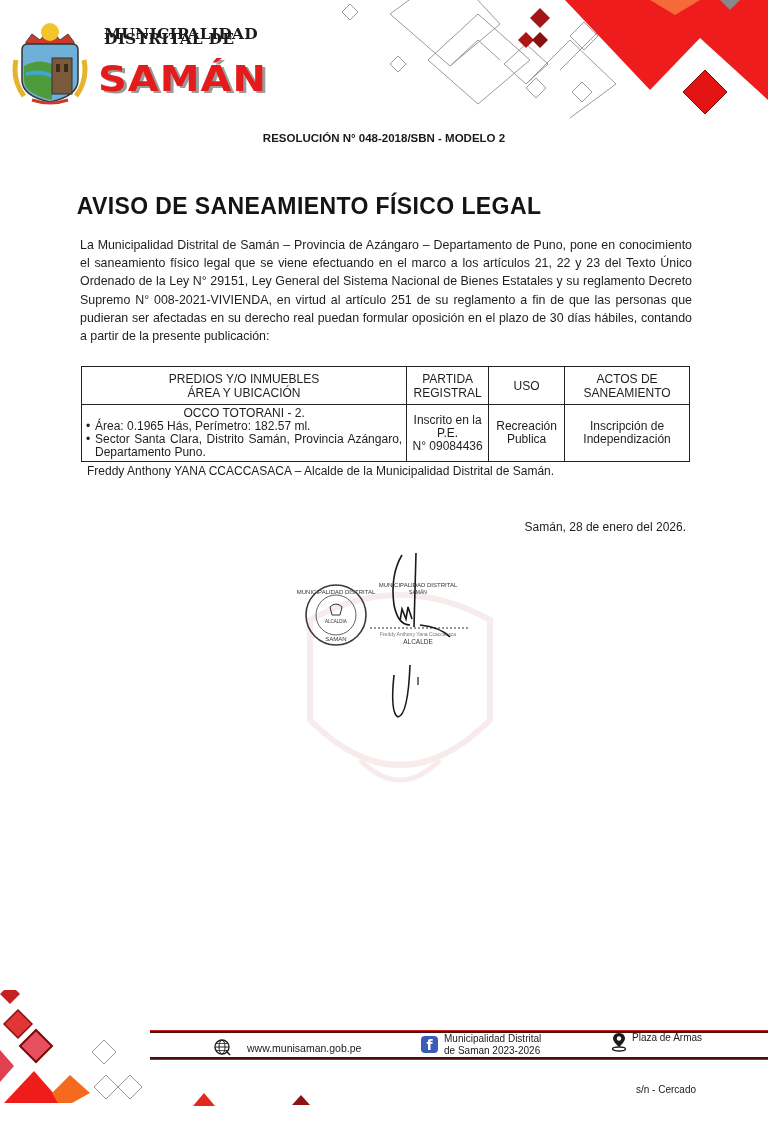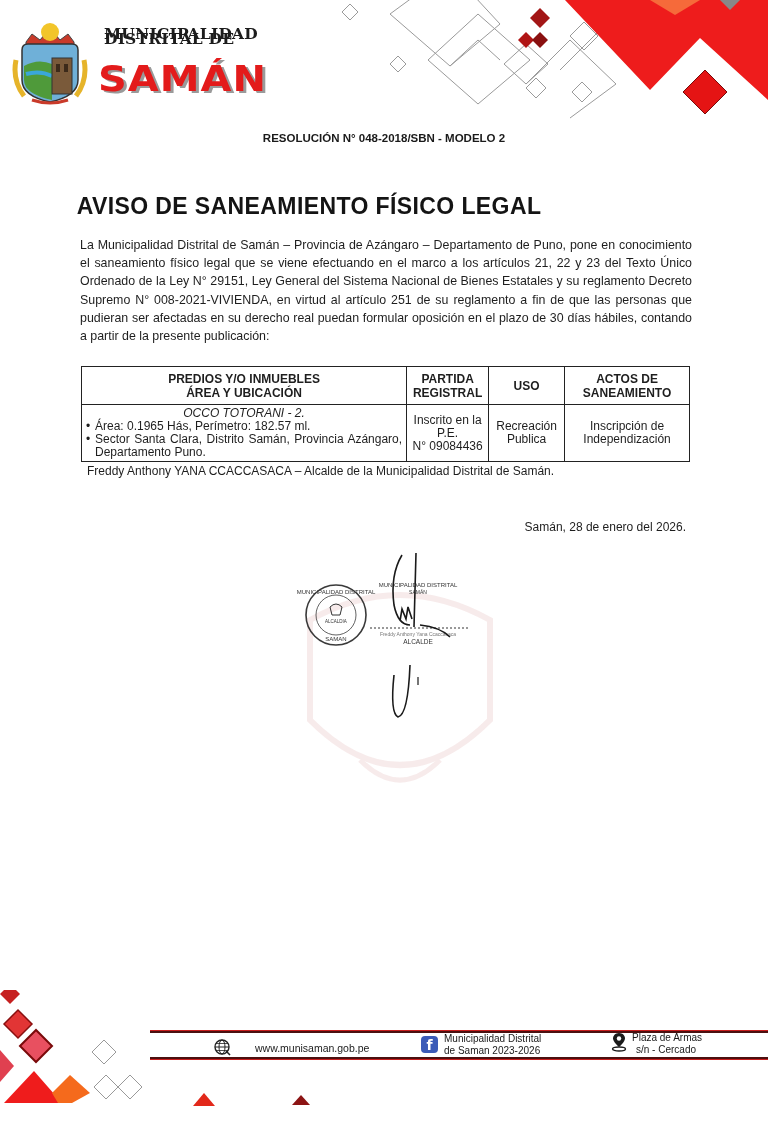--- a/index.html
+++ b/index.html
@@ -35,46 +35,46 @@
     .intro {
       position: absolute; top: 236px; left: 80px; width: 612px; font-size: 12.4px;
       line-height: 18.2px; text-align: justify; color: #1e1e1e;
     }
 
     table.predios {
       position: absolute; top: 366px; left: 81px; width: 609px; border-collapse: collapse;
       font-size: 12px; color: #1e1e1e;
     }
     table.predios th, table.predios td { border: 1.4px solid #222; }
-    table.predios th { font-weight: bold; line-height: 14px; padding: 3px 4px; height: 38px; }
+    table.predios th { font-weight: normal; line-height: 14px; padding: 3px 4px; height: 38px; }
     table.predios td { vertical-align: middle; line-height: 13px; padding: 2px 4px; text-align: center; }
     .col1 { width: 326px; }
     .col2 { width: 82px; }
     .col3 { width: 76px; }
     .col4 { width: 125px; }
-    .predio-name { text-align: center; font-style: italic; }
+    .predio-name { text-align: center; }
     .bullets { text-align: left; }
     .bullets li { list-style: none; position: relative; padding-left: 9px; text-align: justify; }
     .bullets li::before { content: "•"; position: absolute; left: 0; }
 
     .alcalde-line {
       position: absolute; top: 464px; left: 87px; font-size: 12px; color: #1e1e1e;
     }
     .fecha {
       position: absolute; top: 500px; right: 82px; font-size: 12px; color: #1e1e1e; margin-top: 20px;
     }
 
     .sig-area { position: absolute; top: 545px; left: 290px; width: 210px; height: 180px; }
     .watermark { position: absolute; top: 560px; left: 270px; width: 260px; height: 260px; opacity: 0.12; }
 
     
     .bottom-deco { position: absolute; left: 0; top: 990px; width: 330px; height: 115px; }
     .footer-line-top { position: absolute; left: 150px; top: 1030px; width: 618px; height: 3px; background: #4a1010; border-top: 1px solid #c81d1d; }
     .footer-line-bot { position: absolute; left: 150px; top: 1057px; width: 618px; height: 3px; background: #4a1010; border-bottom: 1px solid #c81d1d; }
-    .f-web { position: absolute; left: 214px; top: 1039px; display: flex; align-items: center; gap: 24px; font-size: 10.5px; }
+    .f-web { position: absolute; left: 214px; top: 1039px; display: flex; align-items: center; gap: 16px; font-size: 10.5px; }
     .f-fb { position: absolute; left: 421px; top: 1033px; display: flex; align-items: center; gap: 6px; font-size: 10px; line-height: 11.5px; }
     .f-loc { position: absolute; left: 611px; top: 1032px; display: flex; gap: 5px; font-size: 10px; line-height: 11.5px; }
     .fb-icon { width: 17px; height: 17px; background: #3b5bb8; border-radius: 4px; color: #fff; font-weight: bold; font-size: 14px; display: flex; align-items: flex-end; justify-content: center; font-family: "DejaVu Sans", sans-serif; line-height: 15px; }
     .tri-small { position: absolute; left: 193px; top: 1093px; width: 0; height: 0; border-left: 11px solid transparent; border-right: 11px solid transparent; border-bottom: 13px solid #e2281a; }
     .tri-dark { position: absolute; left: 292px; top: 1095px; width: 0; height: 0; border-left: 9px solid transparent; border-right: 9px solid transparent; border-bottom: 10px solid #8c1414; }
   </style>
 </head>
 <body>
 
 <div class="logo-wrap">
@@ -230,18 +230,18 @@
 </div>
 
 <div class="f-loc">
   <svg width="16" height="20" viewBox="0 0 16 20">
     <path d="M8 1 C4 1 2 4 2 6.5 C2 10 8 15 8 15 C8 15 14 10 14 6.5 C14 4 12 1 8 1 Z" fill="#1a1a1a"></path>
     <circle cx="8" cy="6.5" r="2.2" fill="#fff"></circle>
     <ellipse cx="8" cy="17" rx="6.5" ry="2" fill="none" stroke="#1a1a1a" stroke-width="1.3"></ellipse>
   </svg>
   <div>
     <div>Plaza de Armas</div>
-    <div style="padding-left:4px;">s/n - Cercado</div>
+    <div style="padding-left:4px;margin-top:40px;">s/n - Cercado</div>
   </div>
 </div>
 
 <div class="tri-small"></div>
 <div class="tri-dark"></div>
 
 </body></html>

